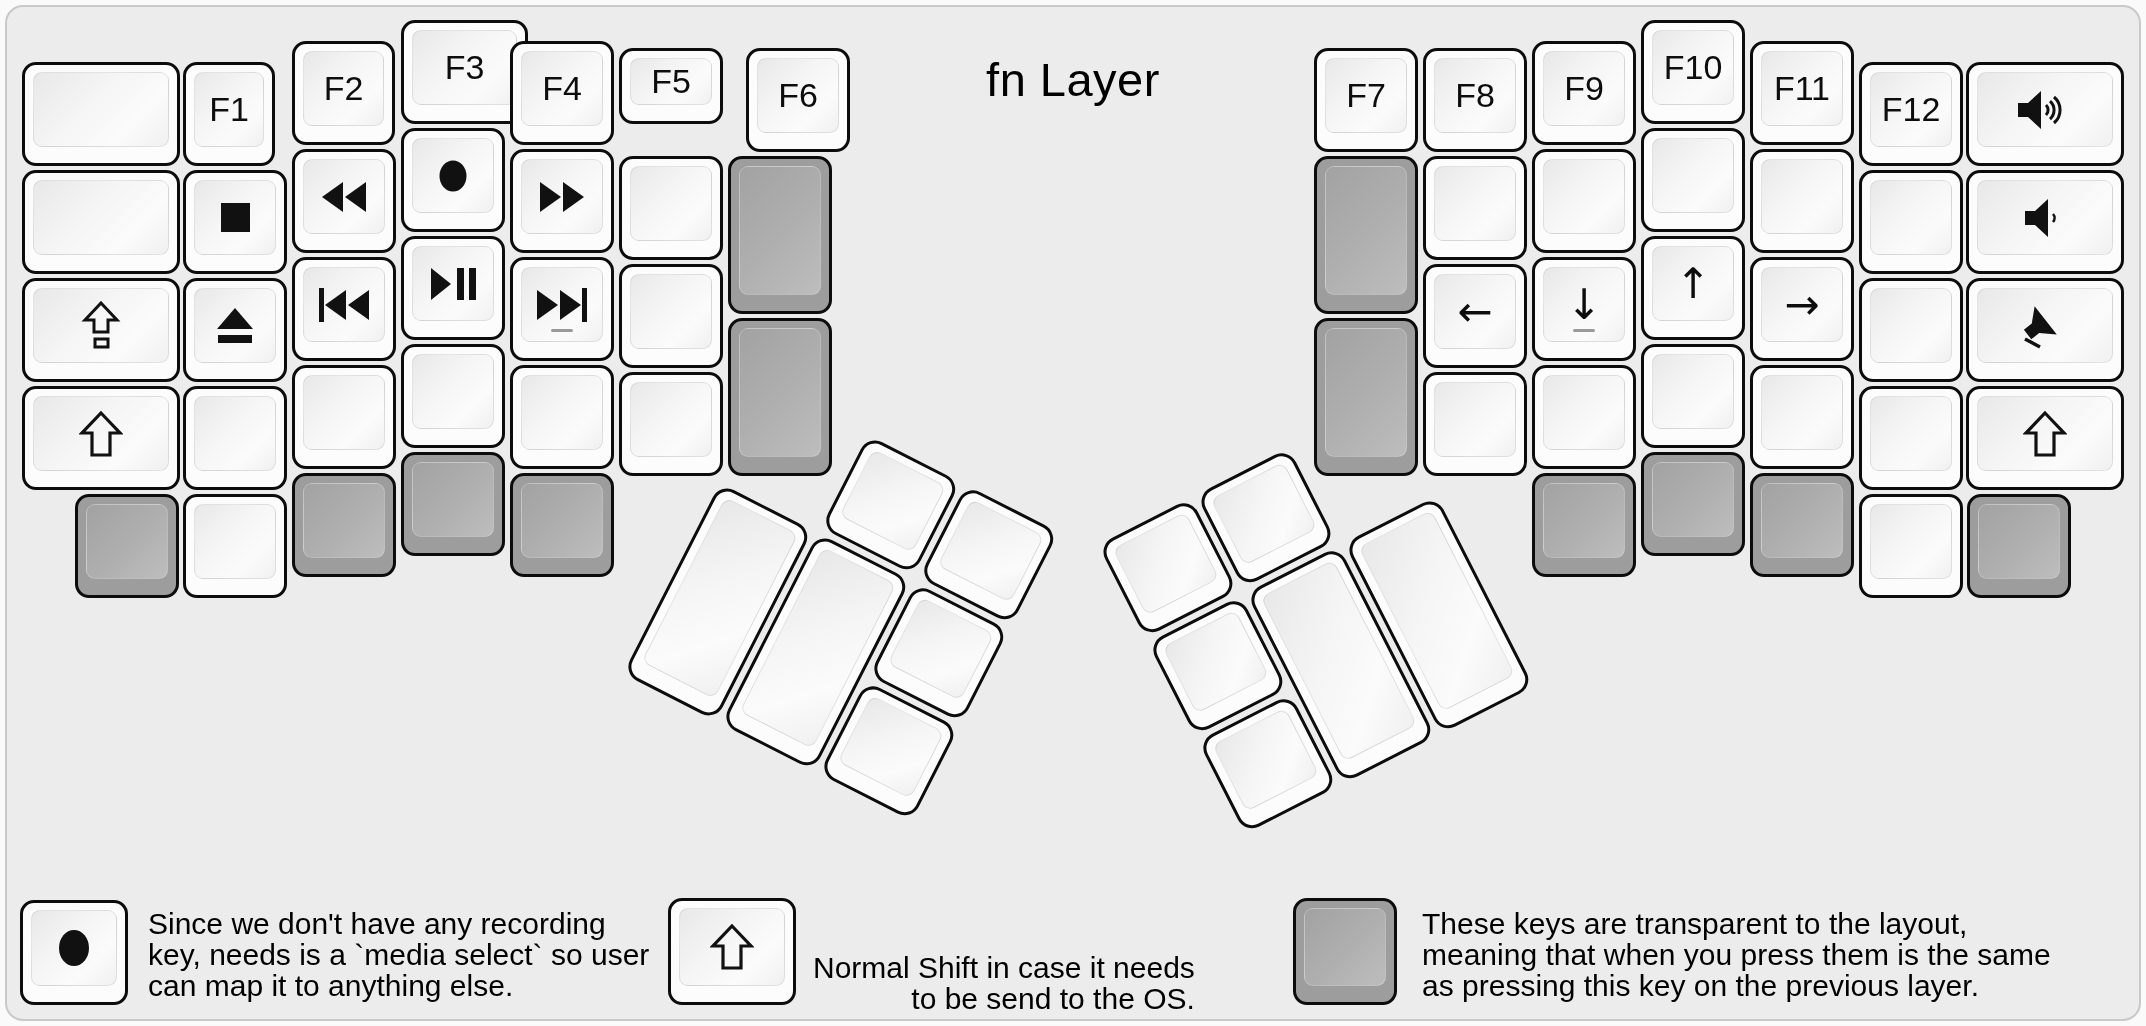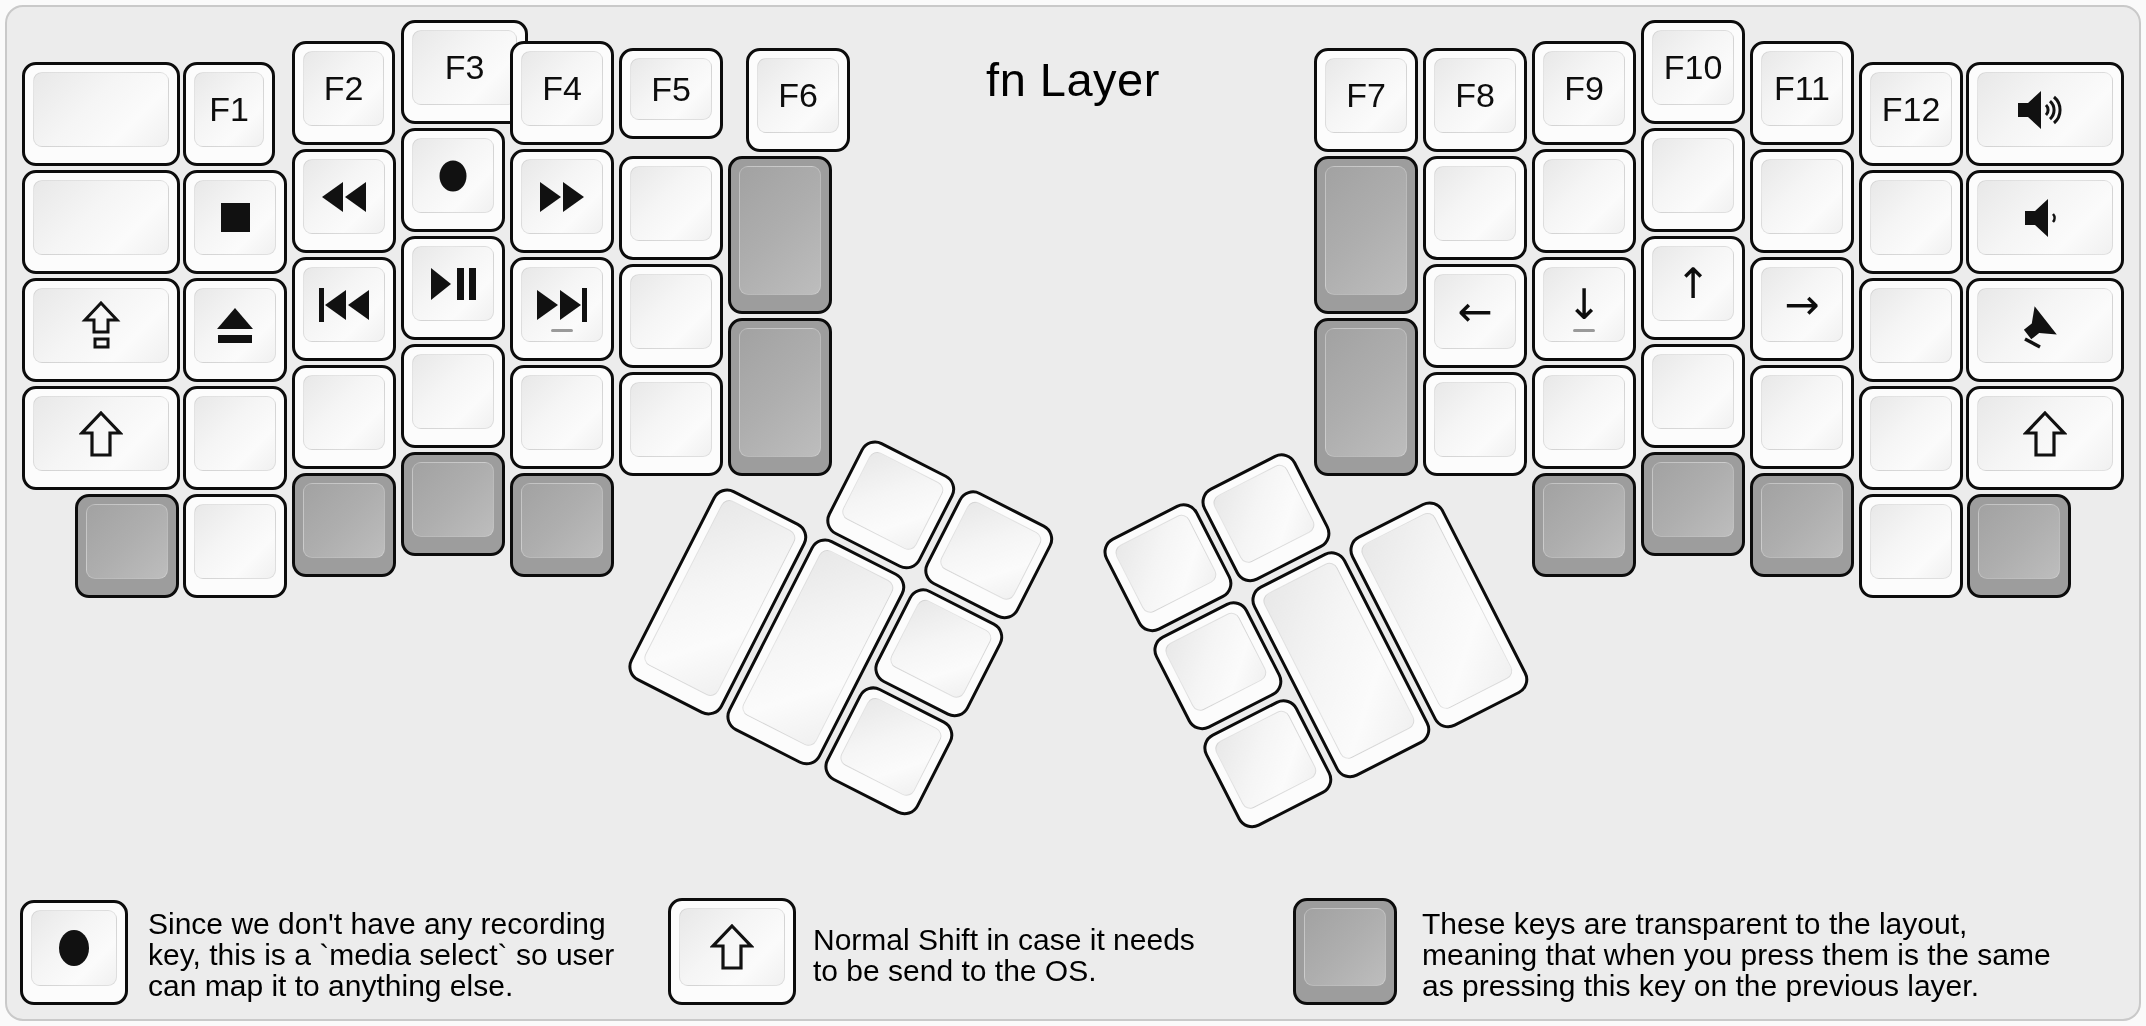--- a/index.html
+++ b/index.html
@@ -22,21 +22,21 @@
   .arrow { font-family:"DejaVu Sans", sans-serif; font-size:42px; color:#0d0d0d; line-height:1; }
   .icon { display:flex; align-items:center; justify-content:center; }
   .icon svg { display:block; }
   .homing { position:absolute; bottom:9px; left:50%; transform:translateX(-50%);
             width:22px; height:3px; background:#9a9a9a; border-radius:1.5px; }
   .cluster { position:absolute; transform-origin:0 0; width:330px; height:330px; }
   .cluster .key { border-radius:16px; }
   .legend-text { position:absolute; font-size:30px; line-height:31px; color:#000;
                  white-space:pre-line; }
   #legend-text-0 { left:148px;  top:908px; }
-  #legend-text-1 { left:813px;  top:924px; }
+  #legend-text-1 { left:813px;  top:952px;text-align:right; }
   #legend-text-2 { left:1422px; top:908px; }
 </style>
 </head>
 <body>
 
 <div class="stage">
   <div class="card"></div>
   <div class="title">fn Layer</div>
   <div id="keys">
       <div class="key" style="left: 22px; top: 62px; width: 158px; height: 104px;">
@@ -171,21 +171,21 @@
               <polygon points="24,3 24,33 45,18" fill="#111"></polygon>
               <rect x="46" y="1" width="5" height="34" fill="#111"></rect>
             </svg>
           </span>
           <div class="homing"></div>
         </div>
       </div>
       <div class="key" style="left: 510px; top: 365px; width: 104px; height: 104px;">
         <div class="cap"></div>
       </div>
-      <div class="key" style="left: 619px; top: 48px; width: 104px; height: 91px; text-align: right;">
+      <div class="key" style="left: 619px; top: 48px; width: 104px; height: 76px; text-align: right;">
         <div class="cap">
           <span class="klabel">F5</span>
         </div>
       </div>
       <div class="key" style="left: 619px; top: 156px; width: 104px; height: 104px;">
         <div class="cap"></div>
       </div>
       <div class="key" style="left: 619px; top: 264px; width: 104px; height: 104px;">
         <div class="cap"></div>
       </div>
@@ -402,21 +402,21 @@
         <div class="key" style="left: 110px; top: 110px; width: 104px; height: 214px;">
           <div class="cap"></div>
         </div>
         <div class="key" style="left: 220px; top: 110px; width: 104px; height: 214px;">
           <div class="cap"></div>
         </div>
       </div>
     </div>
   <div id="legend">
     <div class="legend-text" id="legend-text-0">Since we don't have any recording
-key, this is a `media select` so user
+key, needs is a `media select` so user
 can map it to anything else.</div>
     <div class="legend-text" id="legend-text-1">Normal Shift in case it needs
 to be send to the OS.</div>
     <div class="legend-text" id="legend-text-2">These keys are transparent to the layout,
 meaning that when you press them is the same
 as pressing this key on the previous layer.</div>
   <div class="key" style="left: 20px; top: 900px; width: 108px; height: 105px;">
         <div class="cap">
           <span class="icon">
             <svg width="34" height="40">

